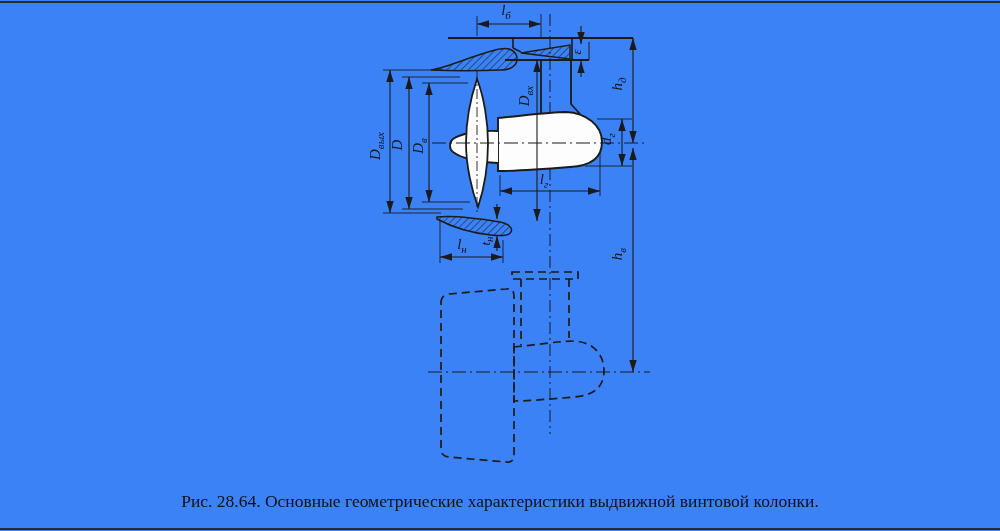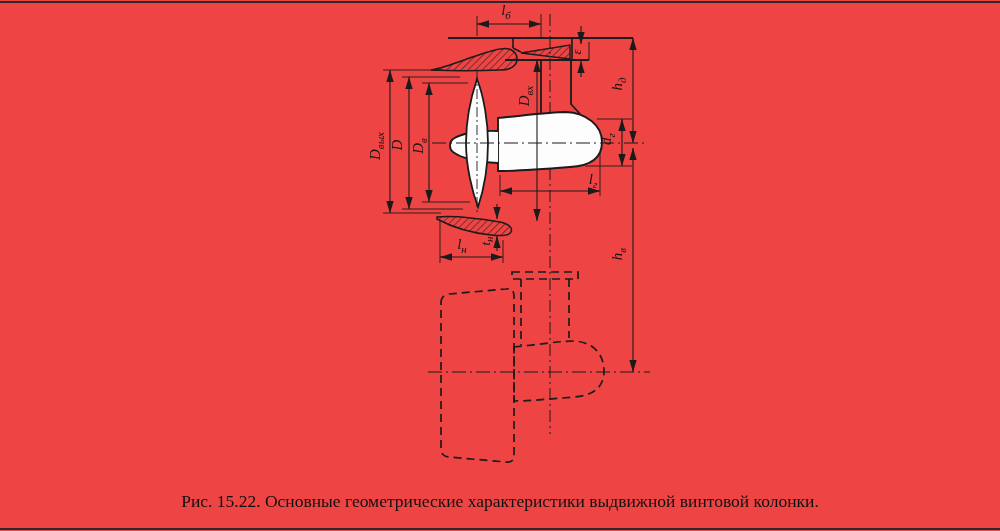--- a/index.html
+++ b/index.html
@@ -1,16 +1,16 @@
 <!DOCTYPE html>
 <html><head>
 <meta charset="utf-8">
 <style>
   html,body{margin:0;padding:0;background:#ffffff;}
-  .stage{position:relative;width:1000px;height:531px;background:#ef4444;overflow:hidden;
+  .stage{position:relative;width:1000px;height:531px;background:#3b82f6;overflow:hidden;
          font-family:"Liberation Serif",serif;}
   .border-line{position:absolute;left:0;width:1000px;height:2px;background:#2a2a2a;}
   .lbl{position:absolute;font:italic 15px "Liberation Serif",serif;color:#141414;
        white-space:nowrap;transform:translate(-50%,-50%);line-height:1;}
   .lbl.rot{transform:translate(-50%,-50%) rotate(-90deg);}
   .lbl sub{font-size:11px;line-height:1;}
   .lbl.small{font-size:13px;}
   .caption{position:absolute;left:0;top:491px;width:1000px;text-align:center;
            font:17.5px "Liberation Serif",serif;color:#101010;}
   svg{position:absolute;left:0;top:0;}
@@ -113,19 +113,19 @@
   </svg>
 
   <div class="lbl" style="left:506px;top:12px"><i>l</i><sub>б</sub></div>
   <div class="lbl rot" style="left:377px;top:146px"><i>D</i><sub>вых</sub></div>
   <div class="lbl rot" style="left:399px;top:145px"><i>D</i><sub></sub></div>
   <div class="lbl rot" style="left:420px;top:146px"><i>D</i><sub>в</sub></div>
   <div class="lbl rot" style="left:526px;top:96px"><i>D</i><sub>вх</sub></div>
   <div class="lbl rot small" style="left:578px;top:52px"><i>ε</i><sub></sub></div>
   <div class="lbl rot" style="left:619px;top:84px"><i>h</i><sub>д</sub></div>
   <div class="lbl rot" style="left:608px;top:139px"><i>d</i><sub>г</sub></div>
-  <div class="lbl" style="left:593px;top:181px"><i>l</i><sub>г</sub></div>
+  <div class="lbl" style="left:544px;top:181px"><i>l</i><sub>г</sub></div>
   <div class="lbl rot small" style="left:487px;top:241px"><i>t</i><sub>н</sub></div>
   <div class="lbl" style="left:462px;top:246px"><i>l</i><sub>н</sub></div>
   <div class="lbl rot" style="left:619px;top:254px"><i>h</i><sub>в</sub></div>
 
-  <div class="caption">Рис. 15.22. Основные геометрические характеристики выдвижной винтовой колонки.</div>
+  <div class="caption">Рис. 28.64. Основные геометрические характеристики выдвижной винтовой колонки.</div>
 </div>
 
 </body></html>

